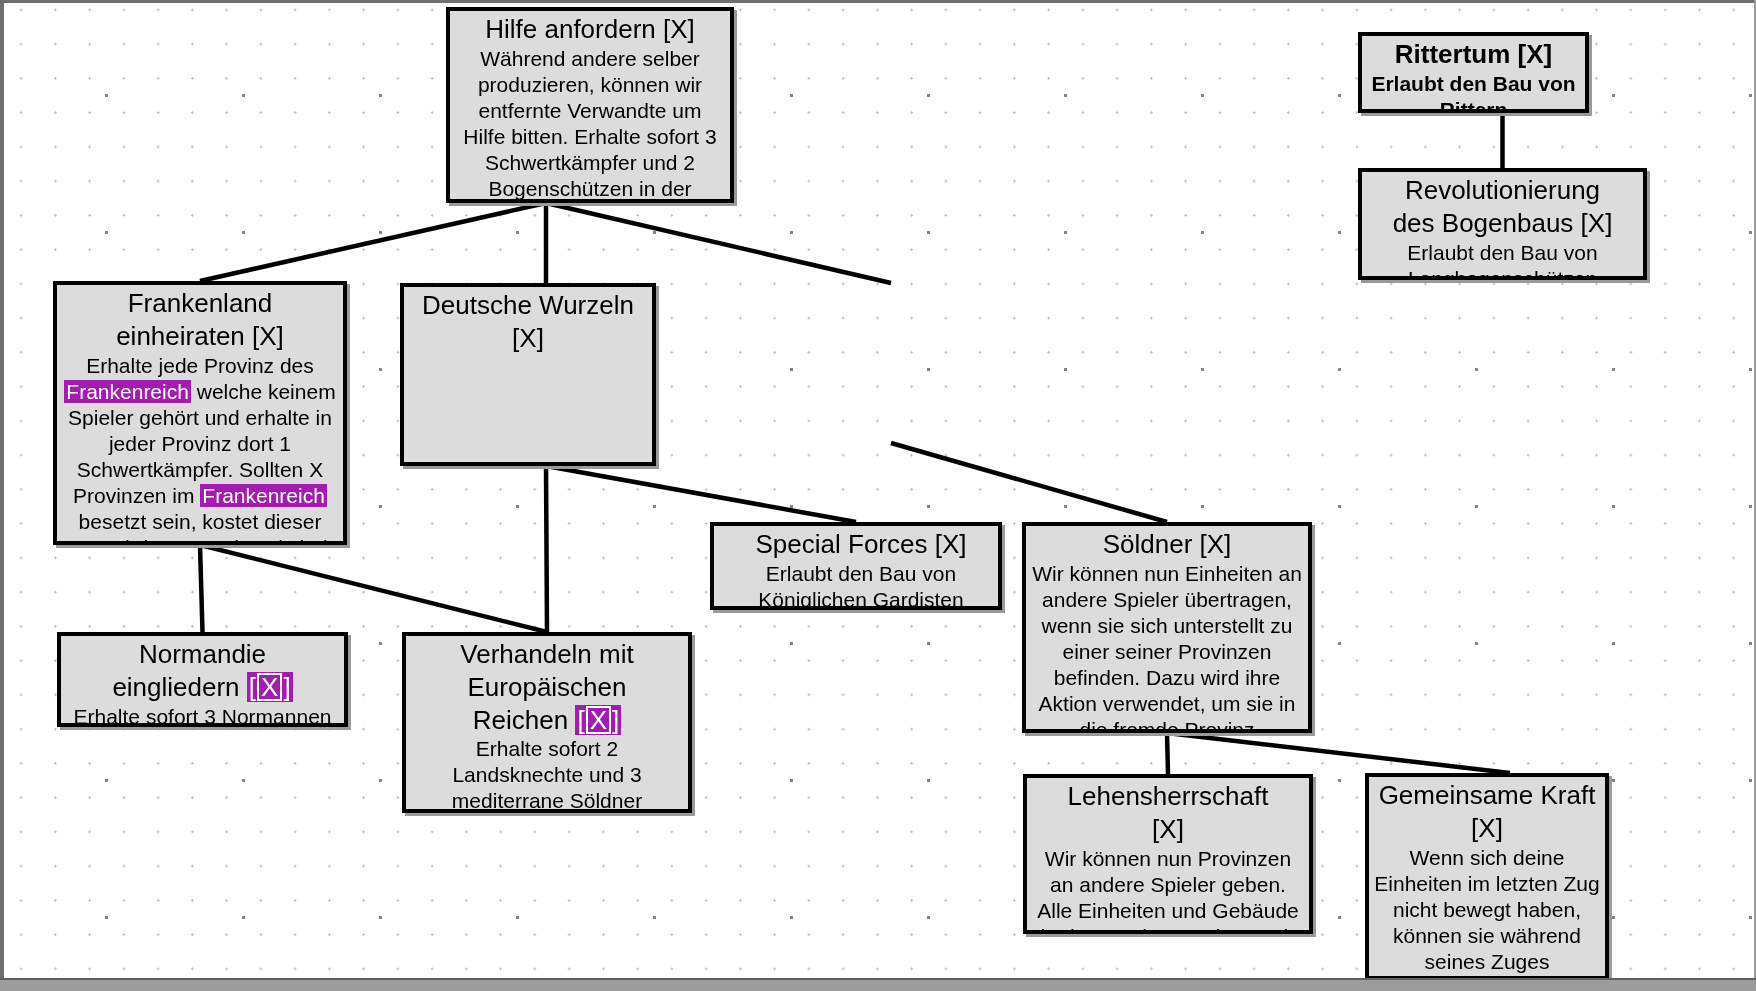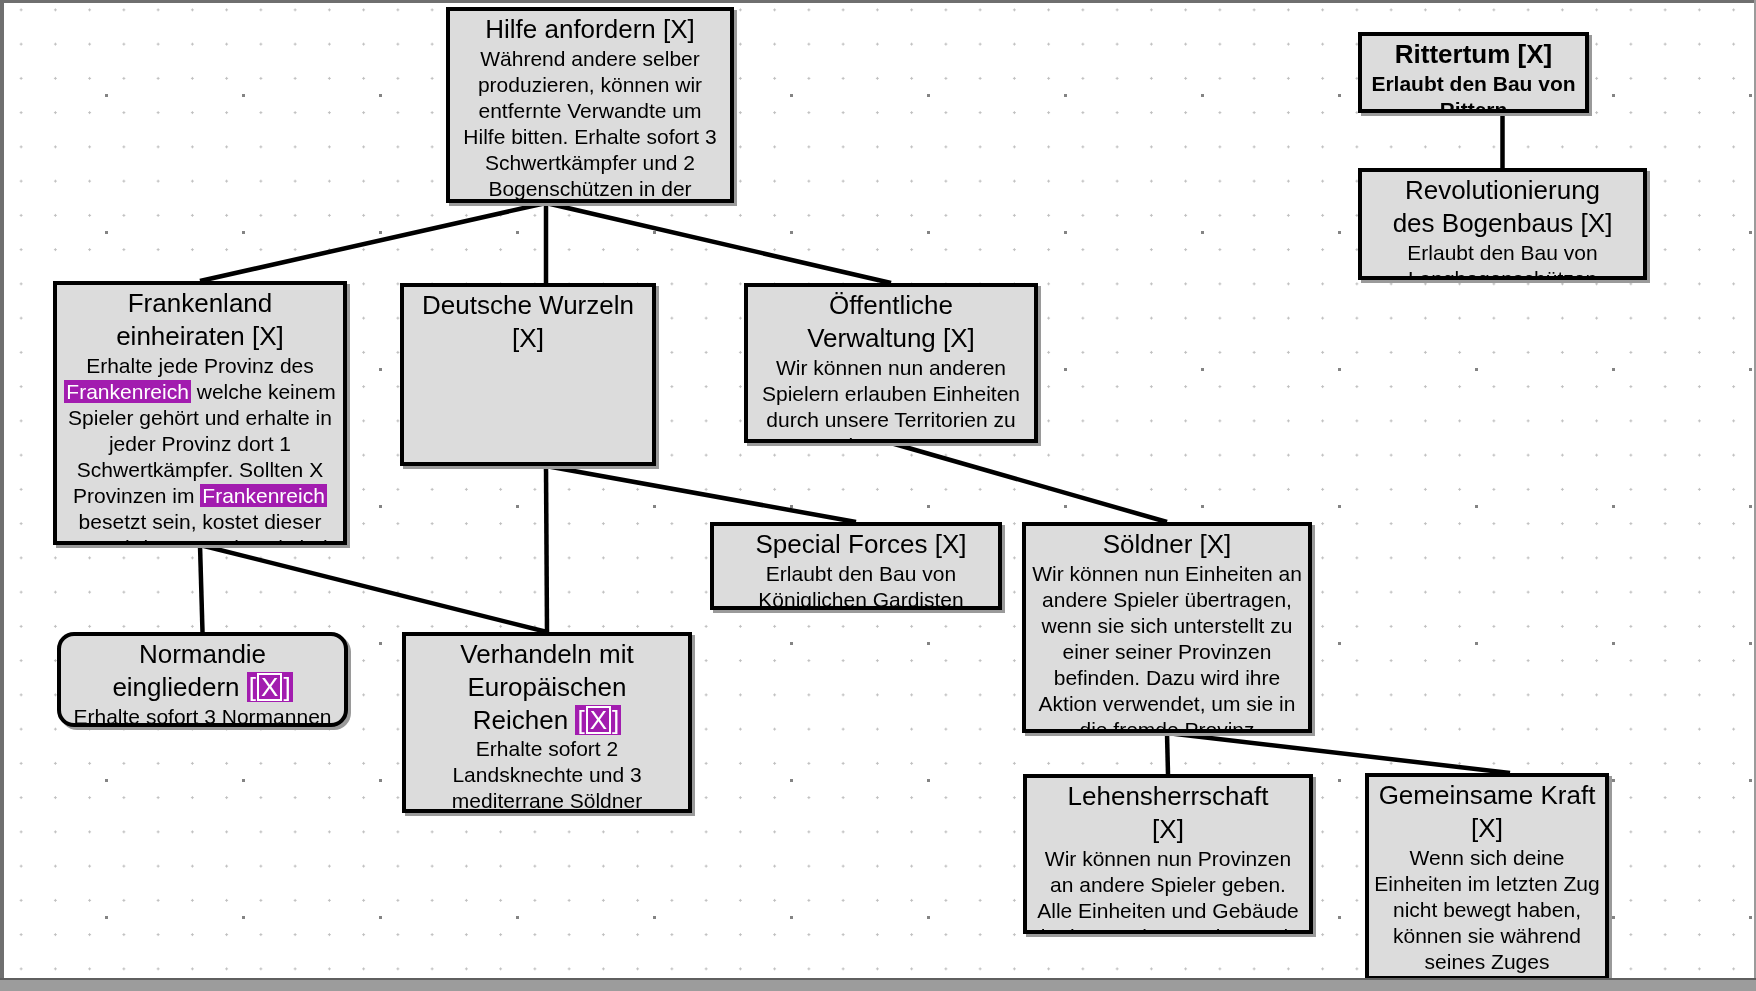--- a/index.html
+++ b/index.html
@@ -67,34 +67,29 @@
     </div>
     <div class="node" style="left: 53px; top: 281px; width: 294px; height: 264px;">
       <div class="title">Frankenland
 einheiraten [X]</div>
       <div class="desc">Erhalte jede Provinz des <span class="sel">Frankenreich</span> welche keinem Spieler gehört und erhalte in jeder Provinz dort 1 Schwertkämpfer. Sollten X Provinzen im <span class="sel">Frankenreich</span> besetzt sein, kostet dieser Fortschritt Yx weniger (mind. Kosten sind Z)</div>
     </div>
     <div class="node" style="left: 400px; top: 283px; width: 256px; height: 183px;">
       <div class="title">Deutsche Wurzeln
 [X]</div>
     </div>
-    <div class="node" style="left: 744px; top: 283px; width: 294px; height: 160px;">
-      <div class="title">Öffentliche
-Verwaltung [X]</div>
-      <div class="desc">Wir können nun anderen Spielern erlauben Einheiten durch unsere Territorien zu bewegen</div>
-    </div>
     <div class="node" style="left: 710px; top: 522px; width: 292px; height: 88px; padding-left: 15px;">
       <div class="title">Special Forces [X]</div>
       <div class="desc">Erlaubt den Bau von Königlichen Gardisten</div>
     </div>
     <div class="node" style="left: 1022px; top: 522px; width: 290px; height: 211px;">
       <div class="title">Söldner [X]</div>
       <div class="desc">Wir können nun Einheiten an andere Spieler übertragen, wenn sie sich unterstellt zu einer seiner Provinzen befinden. Dazu wird ihre Aktion verwendet, um sie in die fremde Provinz reinzubewegen.</div>
     </div>
-    <div class="node" style="left: 57px; top: 632px; width: 291px; height: 95px; border-radius: 17px;">
+    <div class="node" style="left: 57px; top: 632px; width: 291px; height: 95px;">
       <div class="title">Normandie
 eingliedern <span class="sel">[<span class="caret">X</span>]</span></div>
       <div class="desc">Erhalte sofort 3 Normannen</div>
     </div>
     <div class="node" style="left: 402px; top: 632px; width: 290px; height: 181px;">
       <div class="title">Verhandeln mit
 Europäischen
 Reichen <span class="sel">[<span class="caret">X</span>]</span></div>
       <div class="desc">Erhalte sofort 2 Landsknechte und 3 mediterrane Söldner</div>
     </div>

